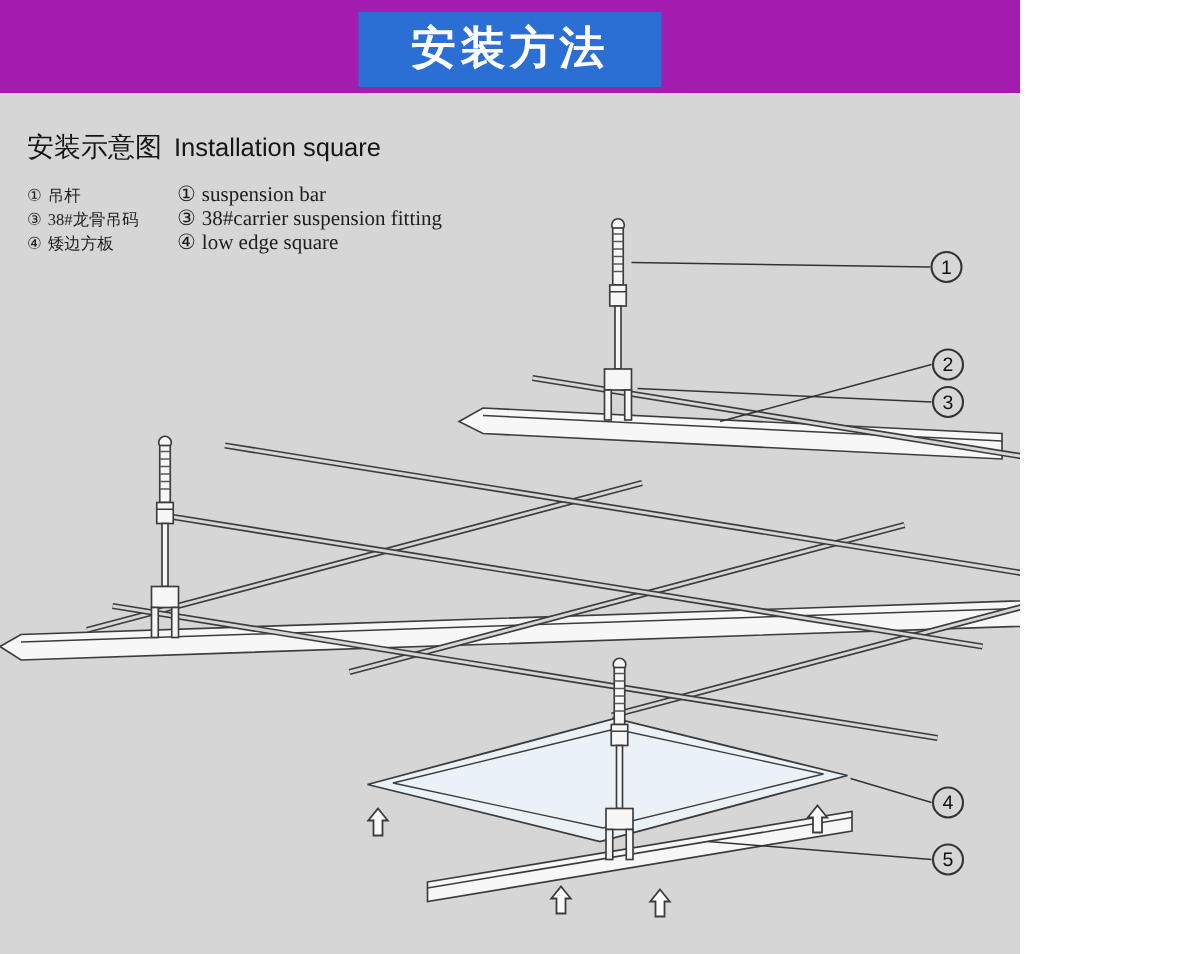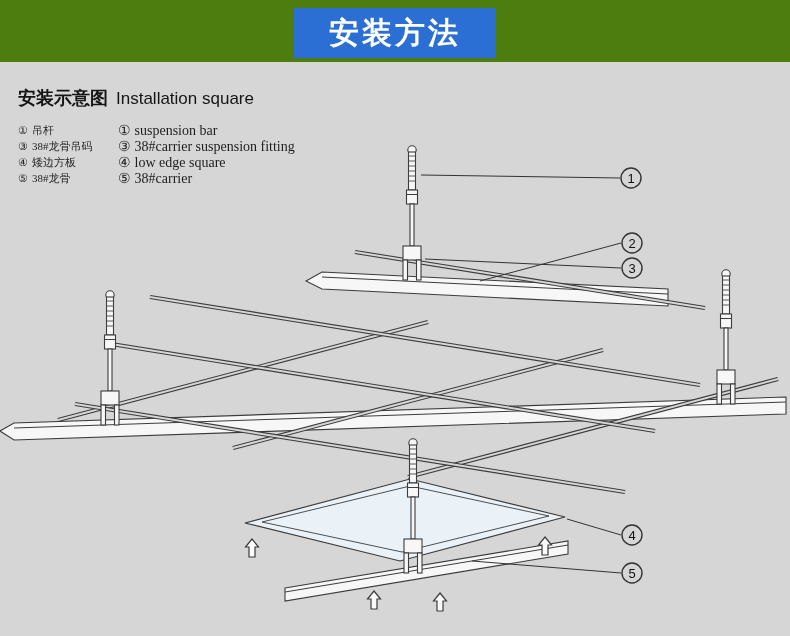--- a/index.html
+++ b/index.html
@@ -1,38 +1,38 @@
 <!DOCTYPE html>
 <html><head>
 <meta charset="utf-8">
 <style>
   html,body{margin:0;padding:0;}
   body{
     width:790px;height:636px;
     font-family:"Liberation Sans","DejaVu Sans",sans-serif;
     background:#ffffff;
   }
-  .page{position:relative;width:790px;height:636px;overflow:hidden;background:#4d7c0f;}
+  .page{position:relative;width:680px;height:636px;overflow:hidden;background:#a21caf;}
   .banner{
     position:absolute;top:8px;left:50%;transform:translateX(-50%);
     width:202px;height:50px;background:#2b6fd4;
     display:flex;align-items:center;justify-content:center;
   }
   .banner-title{
     color:#ffffff;font-size:30px;font-weight:bold;letter-spacing:3px;line-height:1;
   }
   .content{
     position:absolute;top:62px;left:0;width:790px;height:574px;
     background:#d6d6d6;
   }
   .diagram-svg{position:absolute;top:0;left:0;}
   .section-title{
     position:absolute;left:18px;top:24px;color:#151515;white-space:nowrap;
   }
-  .section-title .zh{font-size:18px;font-weight:bold;margin-right:8px;}
+  .section-title .zh{font-size:18px;font-weight:normal;margin-right:8px;}
   .section-title .en{font-size:17px;font-weight:normal;}
   .legend{position:absolute;left:18px;top:60px;color:#1d1d1d;}
   .legend-row{display:flex;height:16px;align-items:center;font-family:Liberation Serif, serif;}
   .legend-zh{width:100px;font-size:11px;white-space:nowrap;}
   .legend-en{font-size:14px;white-space:nowrap;}
   .num{margin-right:4px;}
   
   .metal{fill:#f7f7f7;stroke:#3c3c3c;stroke-width:1.1;}
   .ln{stroke:#3c3c3c;stroke-width:1;fill:none;}
   .chd{stroke:#3c3c3c;stroke-width:4.2;fill:none;stroke-linecap:butt;}
@@ -165,20 +165,16 @@
         <div class="legend-en"><span class="num">①</span><span>suspension bar</span></div>
       </div>
       <div class="legend-row">
         <div class="legend-zh"><span class="num">③</span><span>38#龙骨吊码</span></div>
         <div class="legend-en"><span class="num">③</span><span>38#carrier suspension fitting</span></div>
       </div>
       <div class="legend-row">
         <div class="legend-zh"><span class="num">④</span><span>矮边方板</span></div>
         <div class="legend-en"><span class="num">④</span><span>low edge square</span></div>
       </div>
-      <div class="legend-row">
-        <div class="legend-zh"><span class="num">⑤</span><span>38#龙骨</span></div>
-        <div class="legend-en"><span class="num">⑤</span><span>38#carrier</span></div>
-      </div>
     </div>
 
   </div>
 </div>
 
 </body></html>

